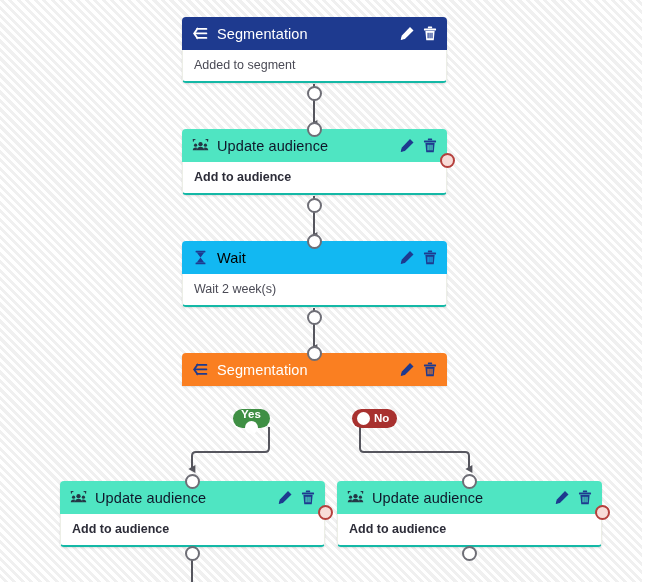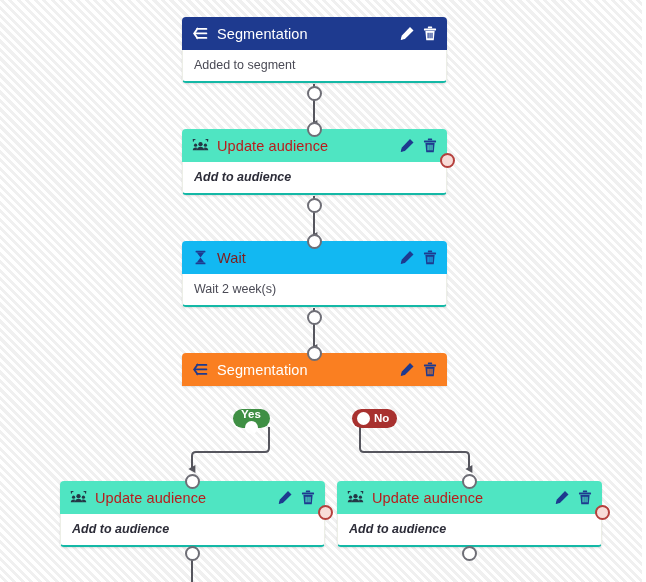--- a/index.html
+++ b/index.html
@@ -83,27 +83,27 @@
     font-size: 12.5px;
     color: #4a4a55;
     white-space: nowrap;
     overflow: hidden;
   }
 
   
   .head-blue   { background: #1e3a8f; }
   .head-blue .node-title   { color: #ffffff; }
   .head-teal   { background: #4fe5c2; }
-  .head-teal .node-title   { color: #b91c1c; }
+  .head-teal .node-title   { color: #0f172a; }
   .head-cyan   { background: #12b8f2; }
-  .head-cyan .node-title   { color: #7f1d1d; }
+  .head-cyan .node-title   { color: #000000; }
   .head-orange { background: #fa7f21; }
   .head-orange .node-title { color: #ffffff; }
 
-  .node-body-bold .node-desc { font-weight: bold; color: #2c2c38; font-style: italic; }
+  .node-body-bold .node-desc { font-weight: bold; color: #2c2c38; }
 
   
   .actions {
     display: flex;
     align-items: center;
     gap: 7px;
     flex: 0 0 auto;
   }
   .icon-btn {
     width: 16px;

